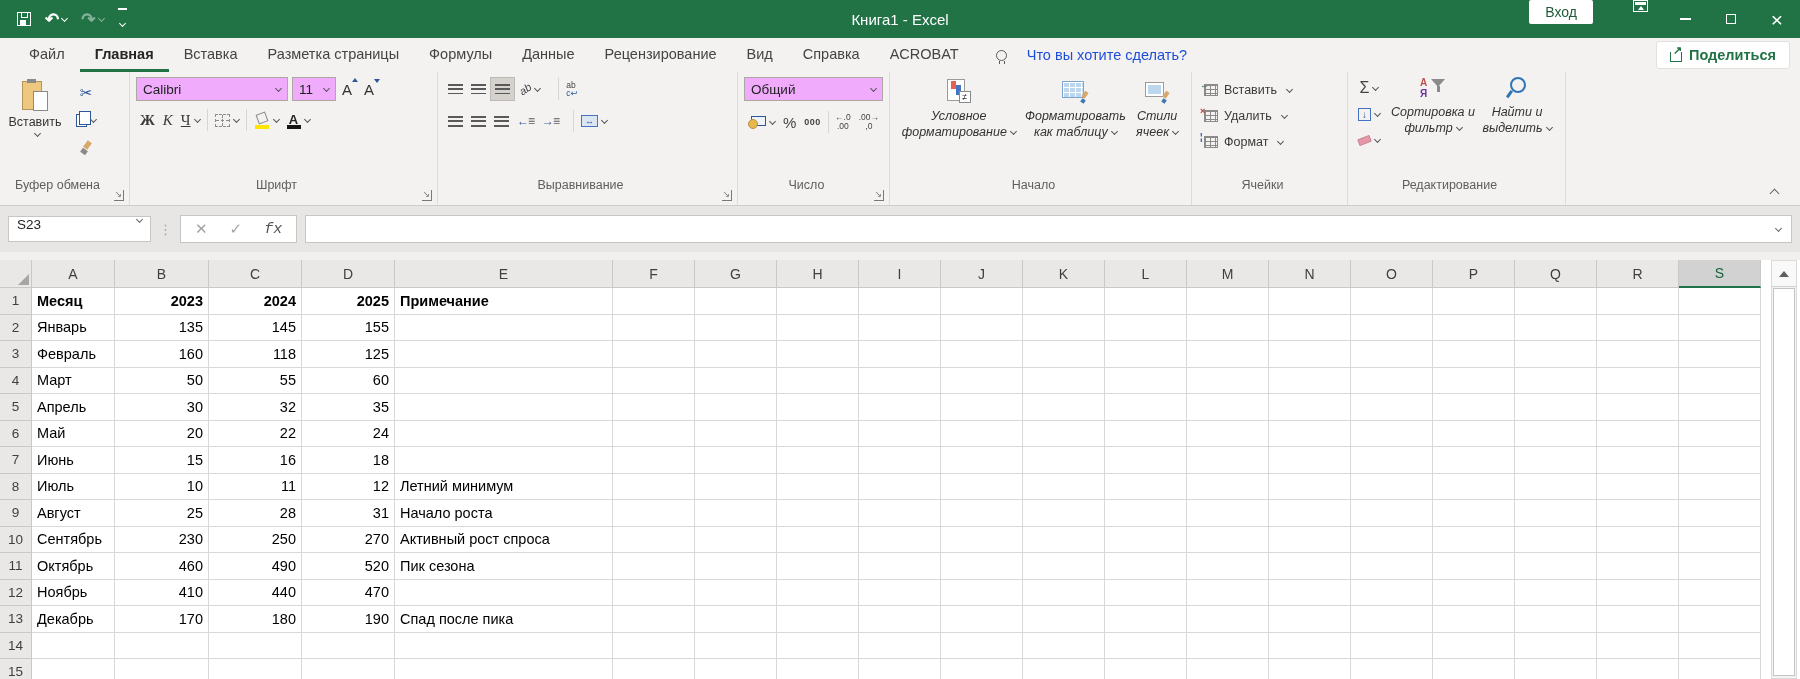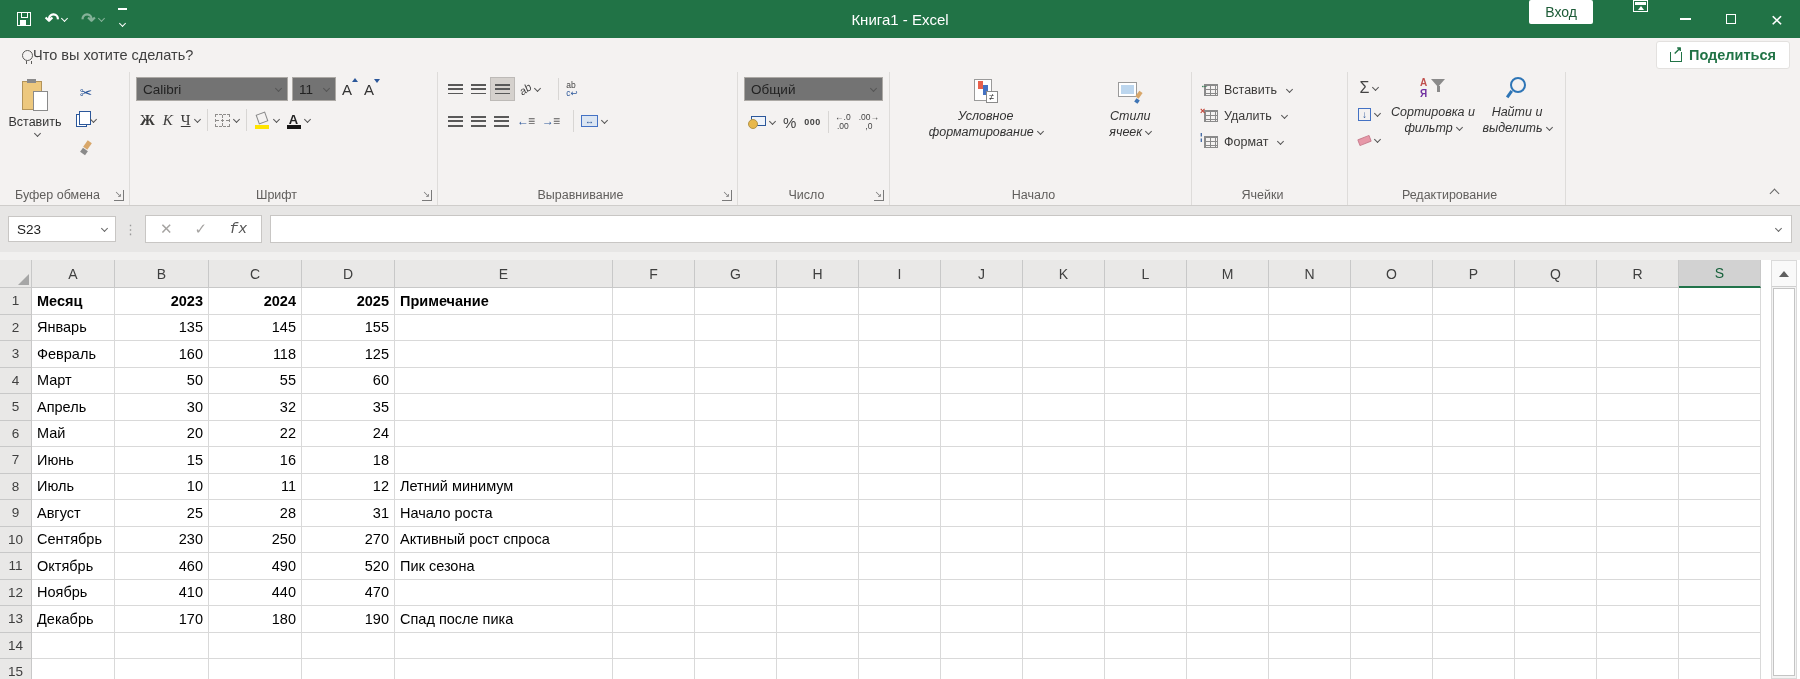--- a/index.html
+++ b/index.html
@@ -30,32 +30,32 @@
   .ic-restore { width:10px; height:10px; position:relative; }
   .ic-restore::before { content:""; position:absolute; top:0; right:0; width:8px; height:8px; border:1.2px solid #fff; }
   .ic-restore::after { content:""; position:absolute; bottom:0; left:0; width:8px; height:8px; border:1.2px solid #fff; background:#217346; }
   .ic-close { font-size:21px; line-height:1; font-weight:300; }
 
   
   .tabrow { height:34px; background:#f4f2f1; display:flex; align-items:stretch; font-size:14.5px; color:#444; }
   .tabs { display:flex; padding-left:14px; }
   .tab { display:flex; align-items:center; padding:0 15px; border-bottom:3px solid transparent; white-space:nowrap; cursor:default; }
   .tab.active { font-weight:bold; color:#252525; border-bottom-color:#217346; }
-  .tellme { display:flex; align-items:center; gap:0; margin-left:22px; color:#404040; }
+  .tellme { display:flex; align-items:center; gap:20px; margin-left:22px; color:#1d4ed8; }
   .ic-bulb { width:11px; height:11px; border:1.5px solid #5c5b59; border-radius:50%; position:relative; }
   .ic-bulb::after { content:""; position:absolute; left:2.5px; top:10px; width:4px; height:3px; border-left:1.5px solid #5c5b59; border-right:1.5px solid #5c5b59; }
   .spacer { flex:1; }
   .sharebtn { display:flex; align-items:center; gap:7px; background:#fff; border:1px solid #e3e1df; border-radius:3px; padding:0 13px; margin:3px 10px 3px 0; color:#217346; font-weight:bold; font-size:14.5px; }
   .ic-share { width:12px; height:10px; border:1.4px solid #217346; border-top:none; position:relative; margin-top:4px; }
   .ic-share::after { content:"↗"; position:absolute; top:-8px; left:2px; font-size:11px; color:#217346; font-weight:bold; }
 
   
   .ribbon { height:134px; background:#f4f2f1; border-bottom:1px solid #cfcdcb; display:flex; position:relative; font-size:12.5px; color:#3b3a39; }
   .rgroup { position:relative; border-right:1px solid #dedcda; padding:5px 6px 22px; flex:none; }
-  .rlabel { position:absolute; bottom:3px; left:0; right:14px; text-align:center; font-size:12.5px; color:#605e5c; white-space:nowrap; }
+  .rlabel { position:absolute; bottom:13px; left:0; right:14px; text-align:center; font-size:12.5px; color:#605e5c; white-space:nowrap; }
   .dlaunch { position:absolute; bottom:4px; right:5px; font-size:9px; color:#7a7a7a; line-height:1; border-right:1px solid #7a7a7a; border-bottom:1px solid #7a7a7a; padding:0 1px 1px 0; }
   .chev { width:5px; height:5px; border-right:1.4px solid #555; border-bottom:1.4px solid #555; transform:rotate(45deg); display:inline-block; margin-left:4px; margin-bottom:2px; flex:none; }
   .bigbtn { display:flex; flex-direction:column; align-items:center; justify-content:flex-start; text-align:center; line-height:1.25; color:#333; cursor:default; }
   .rrow { display:flex; align-items:center; }
   .sbtn { height:24px; display:inline-flex; align-items:center; justify-content:center; padding:0 4px; cursor:default; }
   .vsep { width:1px; height:22px; background:#d8d6d4; margin:0 3px; }
 
   
   .g-clip { width:130px; display:flex; }
   .paste-big { width:58px; margin-top:2px; }
@@ -66,21 +66,21 @@
   .clipcol { display:flex; flex-direction:column; gap:3px; margin-left:8px; margin-top:4px; }
   .ic-cut { font-size:15px; color:#2b579a; }
   .ic-copy { width:11px; height:13px; border:1.2px solid #2b579a; background:#fff; position:relative; }
   .ic-copy::before { content:""; position:absolute; left:2px; top:-4px; width:10px; height:12px; border:1.2px solid #2b579a; background:#fff; }
   .ic-brush { width:13px; height:13px; position:relative; }
   .ic-brush::before { content:""; position:absolute; left:5px; top:0; width:5px; height:8px; background:#d8a76a; transform:rotate(35deg); }
   .ic-brush::after { content:""; position:absolute; left:1px; bottom:0; width:6px; height:5px; background:#8a8a8a; transform:rotate(35deg); }
 
   
   .g-font { width:308px; }
-  .selbox { background:#737373; border:1px solid #aca9a5; height:24px; display:flex; align-items:center; padding:0 6px; font-size:13.5px; color:#222; }
+  .selbox { background:#f0abfc; border:1px solid #aca9a5; height:24px; display:flex; align-items:center; padding:0 6px; font-size:13.5px; color:#222; }
   .fontname { width:152px; }
   .fontsize { width:44px; margin-left:4px; }
   .selbox .chev { margin-left:auto; }
   .azbtn { position:relative; font-size:15px; color:#333; padding:0 6px; }
   .azbtn .tri { position:absolute; top:1px; right:0; width:0; height:0; border-left:3.5px solid transparent; border-right:3.5px solid transparent; }
   .tri.up { border-bottom:4.5px solid #2b579a; }
   .tri.dn { border-top:4.5px solid #2b579a; top:2px; }
   .fmt-b { font-weight:bold; font-size:15px; font-family:"Liberation Serif", serif; }
   .fmt-i { font-style:italic; font-size:15px; font-family:"Liberation Serif", serif; }
   .fmt-u { text-decoration:underline; font-size:15px; font-family:"Liberation Serif", serif; }
@@ -154,21 +154,21 @@
   .ic-sort .ya { position:absolute; left:0; top:11px; font-size:10px; font-weight:bold; color:#7030a0; }
   .ic-sort .funnel { position:absolute; left:11px; top:3px; width:0; height:0; border-left:7px solid transparent; border-right:7px solid transparent; border-top:8px solid #8a8a8a; }
   .ic-sort .stem { position:absolute; left:17px; top:10px; width:2.5px; height:6px; background:#8a8a8a; }
   .ic-find { width:24px; height:24px; position:relative; margin-bottom:4px; }
   .ic-find::before { content:""; position:absolute; left:5px; top:1px; width:12px; height:12px; border:2.4px solid #2e75b6; border-radius:50%; }
   .ic-find::after { content:""; position:absolute; left:3px; top:14px; width:2.6px; height:8px; background:#2e75b6; transform:rotate(35deg); }
   .collapse-chev { position:absolute; right:22px; bottom:8px; width:7px; height:7px; border-left:1.6px solid #666; border-top:1.6px solid #666; transform:rotate(45deg); }
 
   
   .fbar { height:46px; background:#e7e6e5; display:flex; align-items:center; padding:0 8px; }
-  .namebox { width:108px; height:26px; background:#fff; border:1px solid #c8c6c4; display:flex; align-items:center; padding:0 8px; font-size:13.5px; color:#222; }
+  .namebox { width:143px; height:26px; background:#fff; border:1px solid #c8c6c4; display:flex; align-items:flex-start; padding:0 8px; font-size:13.5px; color:#222; }
   .namebox .chev { margin-left:auto; border-color:#666; }
   .fdots { color:#9a9a9a; font-size:13px; margin:0 8px; }
   .fxcluster { height:28px; background:#fff; border:1px solid #c8c6c4; display:flex; align-items:center; padding:0 14px; gap:22px; margin-right:8px; }
   .fxmark { color:#a5a3a1; font-size:15px; }
   .fxsym { font-family:Liberation Mono, monospace; font-style:italic; font-size:15px; color:#555; }
   .finput { flex:1; height:28px; background:#fff; border:1px solid #c8c6c4; display:flex; align-items:center; justify-content:flex-end; padding:0 10px; }
   .finput .chev { border-color:#666; }
 
   .gapstrip { height:8px; background:#f1f0ef; }
 
@@ -221,20 +221,32 @@
     <div class="winbtn">
         <span class="ic-restore"></span>
       </div>
     <div class="winbtn">
         <span class="ic-close">×</span>
       </div>
   </div>
 </div>
 
 <div class="tabrow">
+  <div class="tabs">
+      <div class="tab">Файл</div>
+      <div class="tab active">Главная</div>
+      <div class="tab">Вставка</div>
+      <div class="tab">Разметка страницы</div>
+      <div class="tab">Формулы</div>
+      <div class="tab">Данные</div>
+      <div class="tab">Рецензирование</div>
+      <div class="tab">Вид</div>
+      <div class="tab">Справка</div>
+      <div class="tab">ACROBAT</div>
+    </div>
   <div class="tellme">
     <span class="ic-bulb"></span>
     <span>Что вы хотите сделать?</span>
   </div>
   <div class="spacer"></div>
   <div class="sharebtn">
     <span class="ic-share"></span>
     <span>Поделиться</span>
   </div>
 </div>
@@ -382,20 +394,27 @@
 
   <div class="rgroup g-styles">
     <div class="bigbtn stbtn" style="width:126px;">
       <span class="ic-condfmt">
           <span class="grid"></span>
           <span class="r1"></span>
           <span class="b1"></span>
           <span class="neq">≠</span>
         </span>
       <span><span class="lbl">Условное форматирование</span><span class="chev"></span></span>
+    </div>
+    <div class="bigbtn stbtn" style="width:108px;">
+      <span class="ic-fmttable">
+          <span class="tbl"></span>
+          <span class="brushmini"></span>
+        </span>
+      <span><span class="lbl">Форматировать как таблицу</span><span class="chev"></span></span>
     </div>
     <div class="bigbtn stbtn" style="width:56px;">
       <span class="ic-cellstyles">
           <span class="cell"></span>
           <span class="inner"></span>
           <span class="brushmini"></span>
         </span>
       <span><span class="lbl">Стили ячеек</span><span class="chev"></span></span>
     </div>
     <span class="rlabel">Начало</span>

